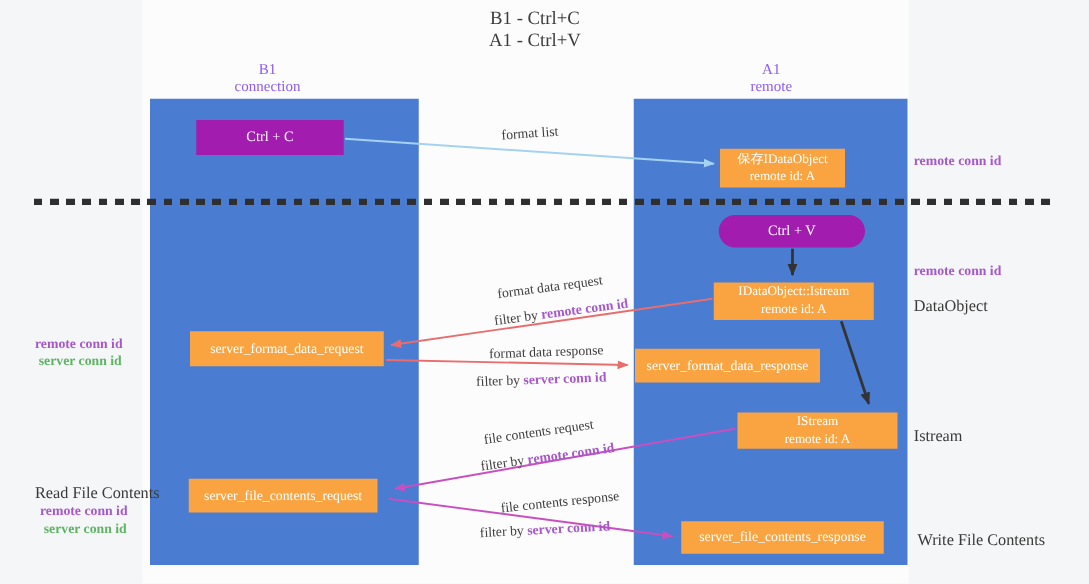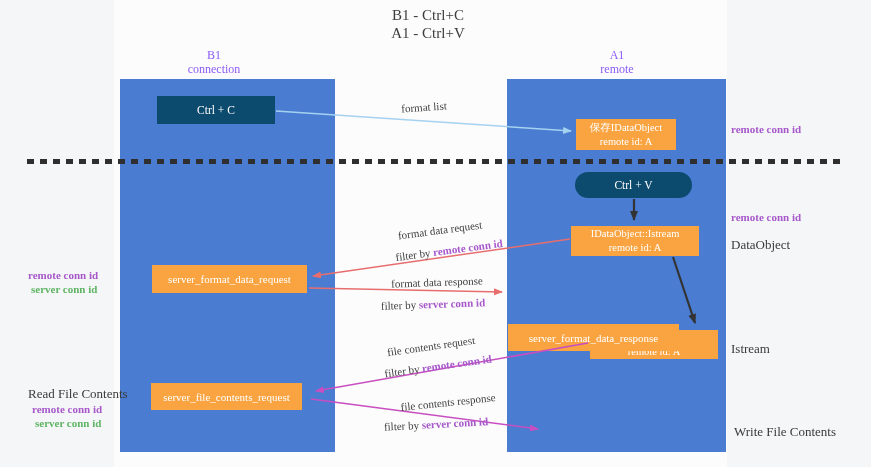--- a/index.html
+++ b/index.html
@@ -6,21 +6,21 @@
   body{font-family:"Liberation Sans", sans-serif; background:#eceef0;}
   .stage{position:relative;width:871px;height:467px;background:#f5f6f8;overflow:hidden;font-family:Liberation Serif, serif;}
   .band{position:absolute;top:0;height:467px;background:#fcfcfd;}
   .abs{position:absolute;}
   .title{font-size:15px;color:#3c3c3c;transform:translateX(-50%);white-space:nowrap;}
   .head{font-size:12px;color:#8b5cf6;transform:translateX(-50%);white-space:nowrap;text-align:center;}
   .lifeline{position:absolute;background:#4a7cd2;}
   .dashline{position:absolute;height:5px;background:repeating-linear-gradient(90deg,#2f2f2f 0 7px,transparent 7px 13px);}
   .box{position:absolute;display:flex;align-items:center;justify-content:center;color:#fff;
        text-align:center;white-space:nowrap;}
-  .box.green{background:#0c4a6e;font-size:11.5px;}
+  .box.green{background:#a21caf;font-size:11.5px;}
   .box.orange{background:#f9a441;font-size:11px;}
   .two{line-height:1.32;font-size:10.5px;}
   .mlabel{position:absolute;font-size:11px;color:#3e3e3e;white-space:nowrap;transform-origin:center;}
   .side{position:absolute;font-size:13px;color:#3a3a3a;white-space:nowrap;}
   .purple{color:#a658ca;font-weight:bold;font-size:11px;}
   .greent{color:#5eb463;font-weight:bold;font-size:11px;}
   svg.overlay{position:absolute;left:0;top:0;pointer-events:none;}
 </style>
 </head>
 <body>
@@ -55,22 +55,23 @@
     <div class="two"><span>IDataObject::Istream</span><br>
     <span>remote id: A</span></div>
   </div>
 
   <div class="box orange" style="left:590px;top:330px;width:128px;height:29px;">
     <div class="two"><span>IStream</span><br>
     <span>remote id: A</span></div>
   </div>
 
   <div class="box orange" style="left:152px;top:265px;width:155px;height:28px;">server_format_data_request</div>
-  <div class="box orange" style="left:508px;top:279px;width:171px;height:27px;margin-top:45px;">server_format_data_response</div>
+  <div class="box orange" style="left:508px;top:279px;width:148px;height:27px;">server_format_data_response</div>
   <div class="box orange" style="left:151px;top:383px;width:151px;height:27px;">server_file_contents_request</div>
+  <div class="box orange" style="left:545px;top:417px;width:162px;height:26px;">server_file_contents_response</div>
 
   <svg class="overlay" width="871" height="467" viewBox="0 0 871 467">
     <defs>
       <marker id="m-blue" markerWidth="10" markerHeight="8" refX="8" refY="3.5" orient="auto" markerUnits="userSpaceOnUse">
         <path d="M0,0 L9,3.5 L0,7 z" fill="#a5d2f0"></path>
       </marker>
       <marker id="m-black" markerWidth="11" markerHeight="9" refX="9" refY="4" orient="auto" markerUnits="userSpaceOnUse">
         <path d="M0,0 L10,4 L0,8 z" fill="#333333"></path>
       </marker>
       <marker id="m-salmon" markerWidth="10" markerHeight="8" refX="8" refY="3.5" orient="auto" markerUnits="userSpaceOnUse">

